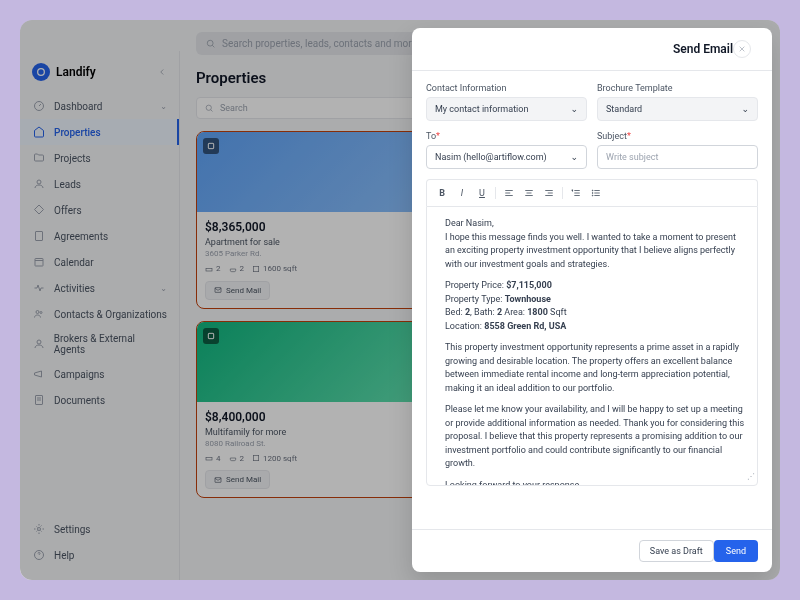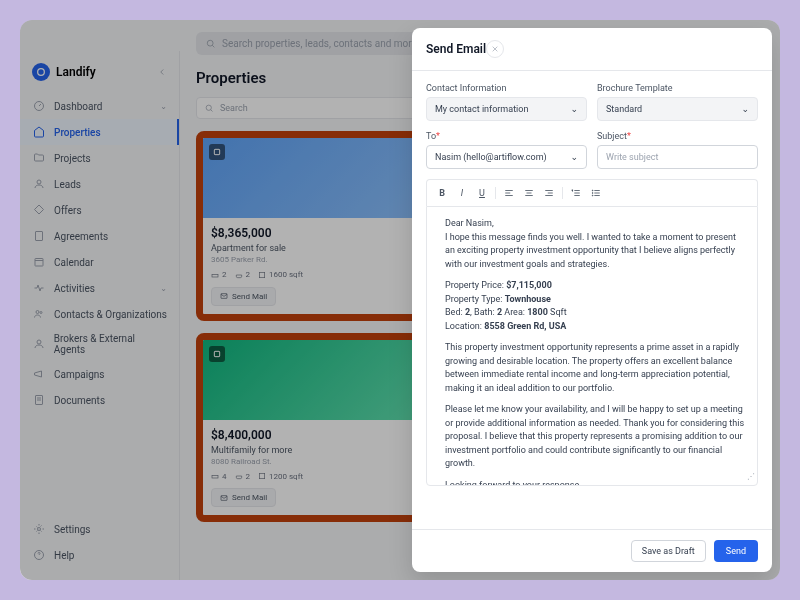--- a/index.html
+++ b/index.html
@@ -16,57 +16,57 @@
 .nav-item.active .nav-icon { color: #2563eb; }
 .nav-chevron { margin-left: auto; color: #9ca3af; font-size: 8px; }
 .nav-spacer { flex: 1; }
 .main { flex: 1; padding: 12px 16px; overflow: hidden; }
 .search-bar { background: #e5e7eb; border-radius: 6px; padding: 6px 10px; display: flex; align-items: center; gap: 6px; color: #9ca3af; font-size: 10px; margin-bottom: 14px; }
 .page-title { font-size: 15px; font-weight: 600; color: #111827; margin-bottom: 10px; }
 .toolbar { display: flex; gap: 8px; margin-bottom: 12px; }
 .search-box { flex: 1; background: #fff; border: 1px solid #e5e7eb; border-radius: 4px; padding: 5px 8px; display: flex; align-items: center; gap: 6px; font-size: 9px; color: #9ca3af; }
 .tool-btn { background: #fff; border: 1px solid #e5e7eb; border-radius: 4px; padding: 5px 8px; font-size: 9px; color: #4b5563; display: flex; align-items: center; gap: 4px; }
 .grid { display: grid; grid-template-columns: repeat(2, 1fr); gap: 12px; }
-.card { background: #fff; border-radius: 8px; overflow: hidden; border: 7px solid #c2410c; }
+.card { background: #fff; border-radius: 8px; overflow: hidden; border: 1px solid #c2410c; }
 .card-img { height: 80px; background: linear-gradient(135deg, #60a5fa, #93c5fd); position: relative; }
 .card-img.c2 { background: linear-gradient(135deg, #f97316, #fbbf24); }
 .card-img.c3 { background: linear-gradient(135deg, #10b981, #6ee7b7); }
 .card-img.c4 { background: linear-gradient(135deg, #ef4444, #fca5a5); }
 .card-badge { position: absolute; top: 6px; left: 6px; background: rgba(0,0,0,0.5); border-radius: 3px; width: 16px; height: 16px; display: flex; align-items: center; justify-content: center; }
 .card-menu { position: absolute; top: 6px; right: 6px; background: rgba(0,0,0,0.5); border-radius: 50%; width: 16px; height: 16px; display: flex; align-items: center; justify-content: center; color: #fff; font-size: 10px; }
 .card-body { padding: 8px; }
 .price-row { display: flex; justify-content: space-between; align-items: center; margin-bottom: 3px; }
 .price { font-size: 12px; font-weight: 600; color: #111827; }
 .tag { font-size: 9px; color: #2563eb; }
 .subtitle { font-size: 9px; color: #4b5563; margin-bottom: 2px; }
 .address { font-size: 8px; color: #9ca3af; margin-bottom: 6px; }
 .stats { display: flex; gap: 8px; font-size: 8px; color: #6b7280; margin-bottom: 6px; }
 .stat { display: flex; align-items: center; gap: 3px; }
 .send-btn { background: #f3f4f6; border: 1px solid #e5e7eb; border-radius: 4px; padding: 4px 8px; font-size: 8px; color: #4b5563; display: inline-flex; align-items: center; gap: 4px; }
 .overlay { position: absolute; inset: 0; background: rgba(0,0,0,0.3); z-index: 10; }
 .modal { position: absolute; top: 8px; right: 8px; bottom: 8px; width: 360px; background: #fff; border-radius: 8px; z-index: 20; display: flex; flex-direction: column; box-shadow: 0 10px 25px rgba(0,0,0,0.15); }
-.modal-header { display: flex; justify-content: flex-start; align-items: center; padding: 12px 14px; border-bottom: 1px solid #e5e7eb; }
+.modal-header { display: flex; justify-content: flex-end; align-items: center; padding: 12px 21px; border-bottom: 1px solid #e5e7eb; }
 .modal-title { font-size: 12px; font-weight: 600; color: #111827; }
 .close-btn { width: 18px; height: 18px; border: 1px solid #e5e7eb; border-radius: 50%; display: flex; align-items: center; justify-content: center; color: #9ca3af; font-size: 10px; cursor: pointer; }
 .modal-body { padding: 12px 14px; flex: 1; overflow-y: auto; }
 .form-row { display: flex; gap: 10px; margin-bottom: 10px; }
 .form-group { flex: 1; }
 .form-label { font-size: 9px; color: #4b5563; margin-bottom: 4px; display: block; }
 .required { color: #ef4444; }
 .form-select { width: 100%; background: #f3f4f6; border: 1px solid #e5e7eb; border-radius: 4px; padding: 6px 8px; font-size: 9px; color: #374151; display: flex; justify-content: space-between; align-items: center; }
 .form-input { width: 100%; background: #fff; border: 1px solid #d1d5db; border-radius: 4px; padding: 6px 8px; font-size: 9px; color: #374151; display: flex; justify-content: space-between; align-items: center; }
 .form-input.placeholder { color: #9ca3af; }
 .editor-toolbar { border: 1px solid #e5e7eb; border-bottom: none; border-radius: 4px 4px 0 0; padding: 4px 6px; display: flex; gap: 2px; align-items: center; }
 .ed-btn { width: 18px; height: 18px; display: flex; align-items: center; justify-content: center; font-size: 9px; color: #4b5563; border-radius: 2px; cursor: pointer; }
 .ed-sep { width: 1px; height: 12px; background: #e5e7eb; margin: 0 2px; }
 .editor { border: 1px solid #e5e7eb; border-radius: 0 0 4px 4px; padding: 10px; font-size: 9px; line-height: 1.5; color: #374151; height: 280px; overflow-y: auto; position: relative; }
 .editor p { margin-bottom: 8px; padding-left: 8px; }
 .editor .no-margin { margin-bottom: 0; }
 .resize-handle { position: absolute; bottom: 2px; right: 2px; color: #9ca3af; font-size: 8px; }
-.modal-footer { padding: 10px 14px; display: flex; justify-content: flex-end; gap: 8px; border-top: 1px solid #e5e7eb; }
+.modal-footer { padding: 10px 14px; display: flex; justify-content: flex-end; border-top: 1px solid #e5e7eb; }
 .btn-secondary { background: #fff; border: 1px solid #d1d5db; border-radius: 4px; padding: 5px 10px; font-size: 9px; color: #374151; cursor: pointer; }
 .btn-primary { background: #2563eb; border: none; border-radius: 4px; padding: 5px 12px; font-size: 9px; color: #fff; cursor: pointer; }
 svg { display: block; }
 </style>
 </head>
 <body>
 
 <div class="app">
   <div class="sidebar">
     <div class="logo">

